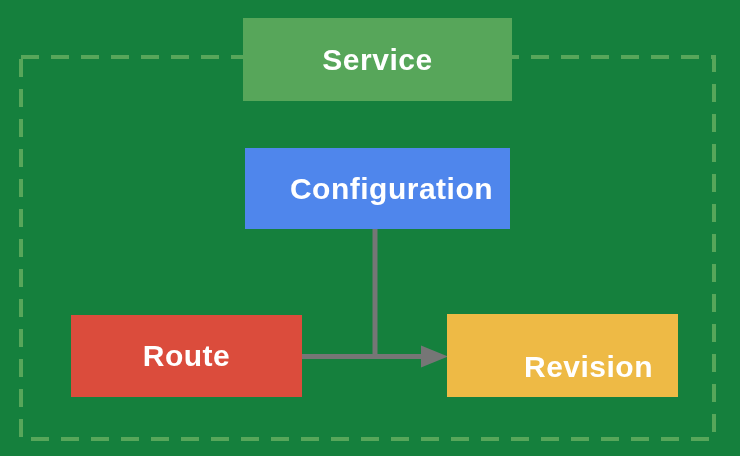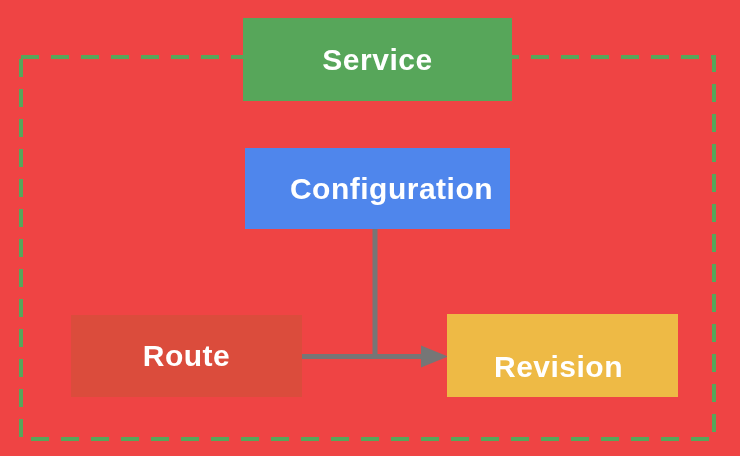--- a/index.html
+++ b/index.html
@@ -4,21 +4,21 @@
 <style>
   html, body {
     margin: 0;
     padding: 0;
     background: #ffffff;
   }
   .stage {
     position: relative;
     width: 740px;
     height: 456px;
-    background: #ef4444;
+    background: #15803d;
     overflow: hidden;
     font-family: "Liberation Sans", sans-serif;
   }
   .layer {
     position: absolute;
     left: 0;
     top: 0;
   }
   .node-label {
     position: absolute;
@@ -27,21 +27,21 @@
     justify-content: center;
     color: #ffffff;
     font-weight: bold;
     font-size: 30px;
     letter-spacing: 0.5px;
     pointer-events: none;
   }
   .label-service       { left: 243px; top: 18px;  width: 269px; height: 83px; }
   .label-configuration { left: 245px; top: 148px; width: 293px; height: 81px; }
   .label-route         { left: 71px;  top: 315px; width: 231px; height: 82px; }
-  .label-revision      { left: 443px; top: 314px; width: 231px; height: 105px; }
+  .label-revision      { left: 473px; top: 314px; width: 231px; height: 105px; }
 </style>
 </head>
 <body>
 
 <div class="stage">
 
   <svg class="layer" width="740" height="456" viewBox="0 0 740 456">
 
     <rect x="21" y="57" width="693" height="382" fill="none" stroke-width="4" stroke-dasharray="18 12" stroke="#57A65A"></rect>
 

